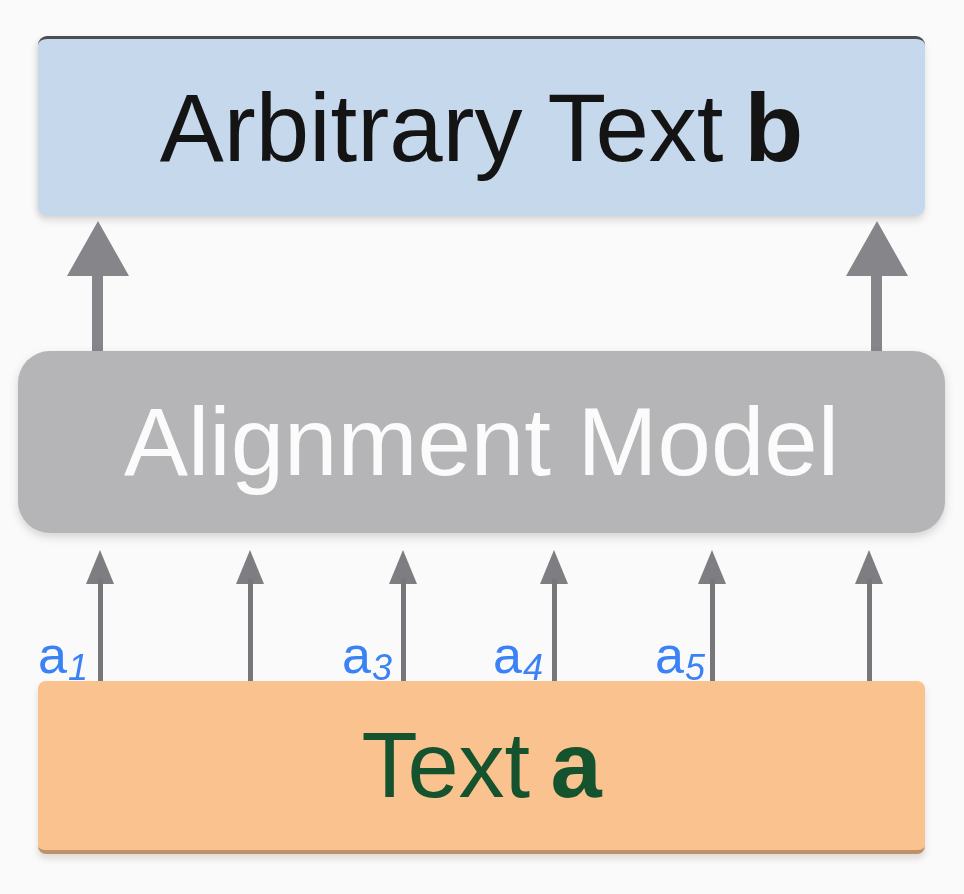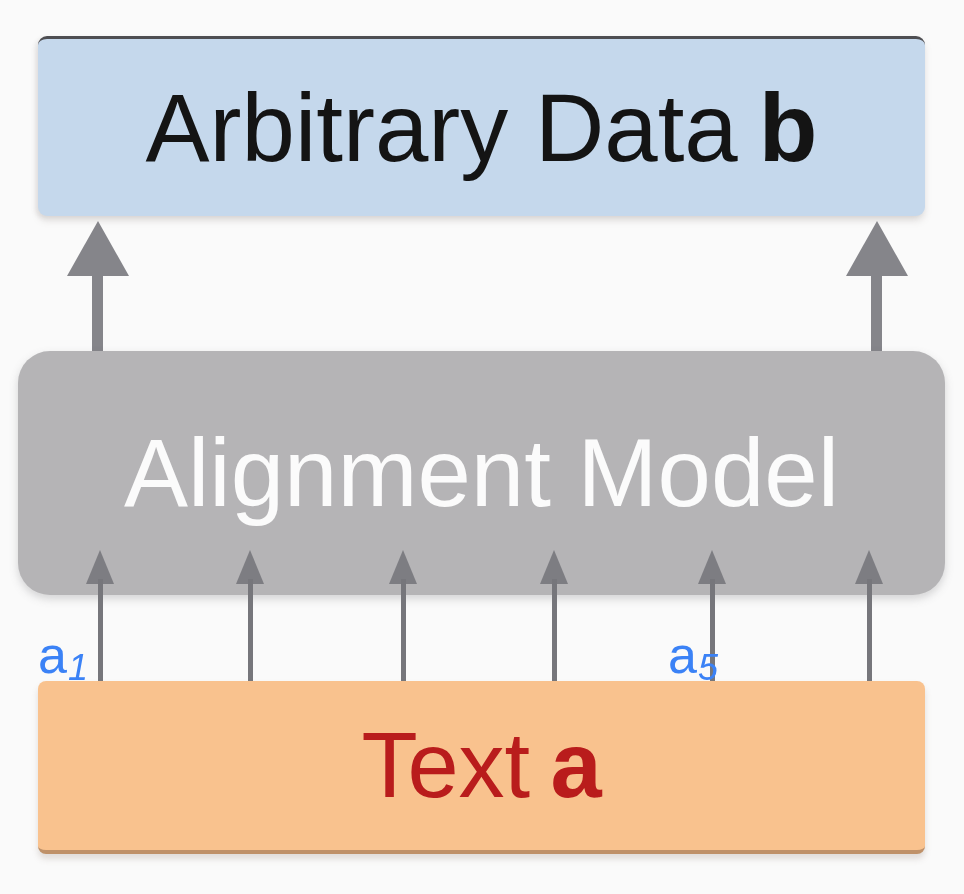--- a/index.html
+++ b/index.html
@@ -30,37 +30,37 @@
     background: #c5d8ec;
     border-top: 3px solid #4e4e52;
     border-radius: 9px;
     box-shadow: 0 5px 7px rgba(120,110,105,0.18), -3px 2px 4px rgba(120,110,105,0.10);
     font-size: 96px;
     color: #141414;
   }
 
   .box-middle {
     left: 18px; top: 351px;
-    width: 927px; height: 244px;
+    width: 927px; height: 182px;
     background: #b5b4b6;
     border-radius: 32px;
     box-shadow: 0 4px 9px rgba(100,100,105,0.25);
     font-size: 96px;
     color: #fbfbfb;
   }
 
   .box-bottom {
     left: 38px; top: 681px;
     width: 887px; height: 173px;
     background: #f9c28e;
     border-bottom: 4px solid #bf9169;
     border-radius: 8px;
     box-shadow: 0 5px 6px rgba(130,115,105,0.22);
     font-size: 92px;
-    color: #b91c1c;
+    color: #14532d;
   }
 
   .bold-suffix { font-weight: 700; margin-left: 0.22em; }
 
   
   .arrow-shaft {
     position: absolute;
     background: #85858a;
   }
   .arrow-head {
@@ -111,21 +111,21 @@
     top: 7px;
     margin-left: 1px;
   }
 </style>
 </head>
 <body>
 
 <div class="canvas">
 
   <div class="box box-top">
-    <span>Arbitrary Data</span>
+    <span>Arbitrary Text</span>
     <span class="bold-suffix">b</span>
   </div>
 
   <div class="arrow-head out-head left"></div>
   <div class="arrow-shaft out-shaft left"></div>
   <div class="arrow-head out-head right"></div>
   <div class="arrow-shaft out-shaft right"></div>
 
   <div class="box box-middle">
     <span>Alignment Model</span>
@@ -138,20 +138,22 @@
   <div class="arrow-head in-head" style="left:389px"></div>
   <div class="arrow-shaft in-shaft" style="left:401px"></div>
   <div class="arrow-head in-head" style="left:540px"></div>
   <div class="arrow-shaft in-shaft" style="left:552px"></div>
   <div class="arrow-head in-head" style="left:698px"></div>
   <div class="arrow-shaft in-shaft" style="left:710px"></div>
   <div class="arrow-head in-head" style="left:855px"></div>
   <div class="arrow-shaft in-shaft" style="left:867px"></div>
 
   <div class="in-label" style="left:4px"><span>a</span><span class="sub">1</span></div>
-  <div class="in-label" style="left:634px"><span>a</span><span class="sub">5</span></div>
+  <div class="in-label" style="left:308px"><span>a</span><span class="sub">3</span></div>
+  <div class="in-label" style="left:459px"><span>a</span><span class="sub">4</span></div>
+  <div class="in-label" style="left:621px"><span>a</span><span class="sub">5</span></div>
 
   <div class="box box-bottom">
     <span>Text</span>
     <span class="bold-suffix">a</span>
   </div>
 
 </div>
 
 </body></html>

